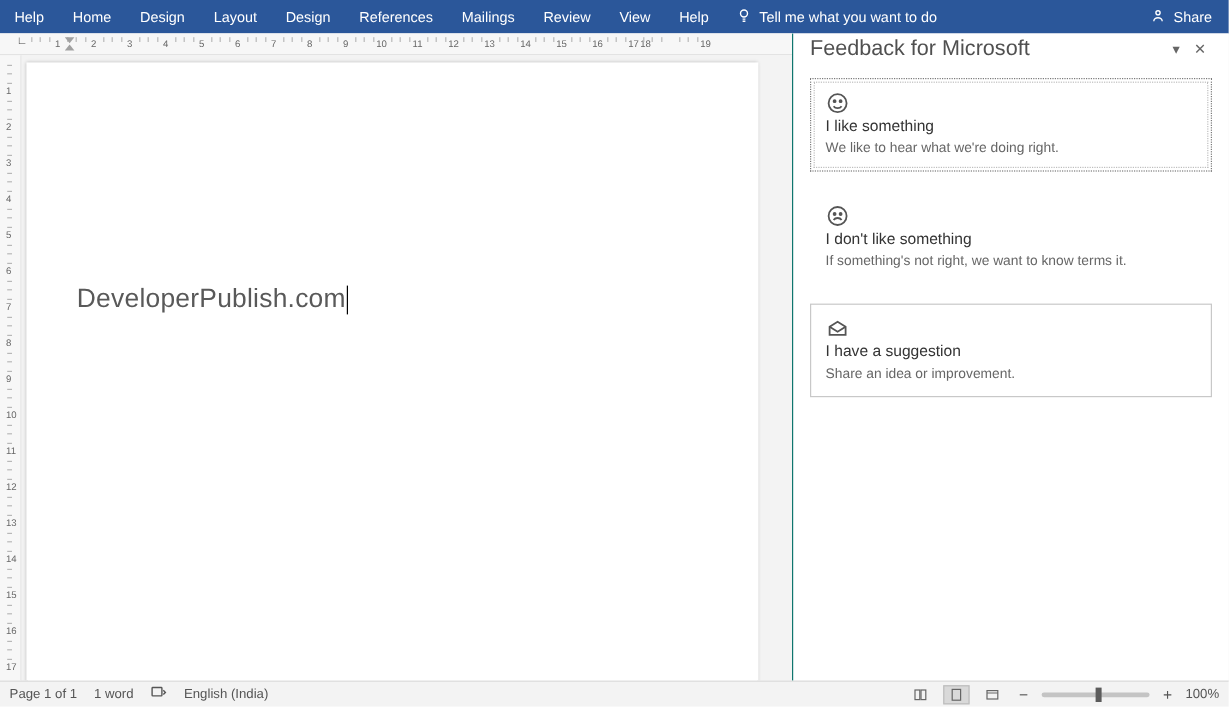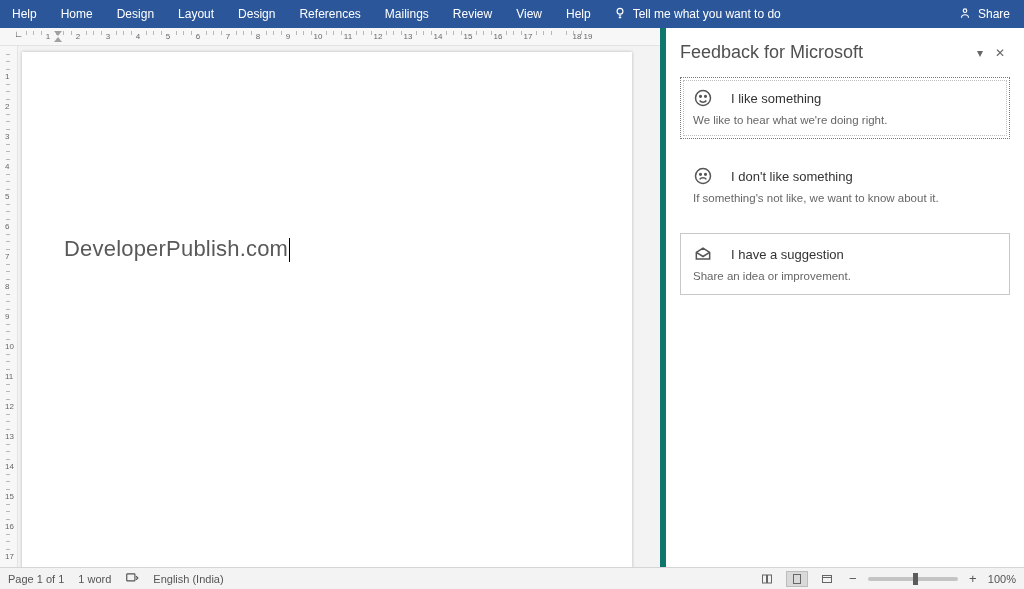--- a/index.html
+++ b/index.html
@@ -136,25 +136,25 @@
     display:inline-block;
     width:1px; height:24px;
     background:#000;
     vertical-align:middle;
     margin-left:1px;
   }
 
   
   .pane {
     flex:1;
-    border-left:6px solid #0f766e;
+    border-left:1px solid #0f766e;
     background:#fff;
     display:flex;
     flex-direction:column;
-    padding: 14px 14px 0 14px;
+    padding: 2px 14px 0 14px;
   }
   .pane-head {
     display:flex;
     align-items:center;
     margin-bottom:14px;
   }
   .pane-title {
     font-size:18px;
     color:#505050;
     flex:1;
@@ -173,23 +173,23 @@
     cursor:pointer;
     background:#fff;
   }
   .fb-card.active {
     border:1px dotted #7a7a7a;
     outline:1px dotted #bdbdbd;
     outline-offset:-4px;
   }
   .fb-card-row {
     display:flex;
-    align-items:center;
-    gap:18px;
+    gap:1px;
     margin-bottom:6px;
+    flex-direction:column;
   }
   .fb-icon { width:20px;height:20px; flex:0 0 20px; display:flex;align-items:center;justify-content:center; color:#555;}
   .fb-title { font-size:13px; color:#333; }
   .fb-desc { font-size:11.5px; color:#666; }
   .fb-note { font-size:10px; color:#8a8a8a; font-style:italic; margin-top:4px;}
 
   
   .status {
     height:22px;
     width:1024px;
@@ -320,21 +320,21 @@
           <span class="hruler-tick" style="left: 435px;"></span>
           <span class="hruler-tick" style="left: 442.5px;"></span>
           <span class="hruler-num" style="left: 480px;">16</span>
           <span class="hruler-tick" style="left: 457.5px;"></span>
           <span class="hruler-tick" style="left: 465px;"></span>
           <span class="hruler-tick" style="left: 472.5px;"></span>
           <span class="hruler-num" style="left: 510px;">17</span>
           <span class="hruler-tick" style="left: 487.5px;"></span>
           <span class="hruler-tick" style="left: 495px;"></span>
           <span class="hruler-tick" style="left: 502.5px;"></span>
-          <span class="hruler-num" style="left: 559px;">18</span>
+          <span class="hruler-num" style="left: 520px;">18</span>
           <span class="hruler-tick" style="left: 517.5px;"></span>
           <span class="hruler-tick" style="left: 525px;"></span>
           <span class="hruler-tick" style="left: 532.5px;"></span>
           <span class="hruler-num" style="left: 570px;">19</span>
           <span class="hruler-tick" style="left: 547.5px;"></span>
           <span class="hruler-tick" style="left: 555px;"></span>
           <span class="hruler-tick" style="left: 562.5px;"></span>
           <span class="indent-marker down" style="left: 36px;"></span>
           <span class="indent-marker" style="left: 36px;"></span>
         </div>
@@ -447,21 +447,21 @@
         <span class="fb-icon">
           <svg viewBox="0 0 24 24" fill="none" stroke="#555" stroke-width="1.8">
               <circle cx="12" cy="12" r="9"></circle>
               <circle cx="9" cy="10" r="1" fill="#555"></circle>
               <circle cx="15" cy="10" r="1" fill="#555"></circle>
               <path d="M8 16c1-1.5 2.5-2 4-2s3 .5 4 2"></path>
             </svg>
         </span>
         <span class="fb-title">I don't like something</span>
       </div>
-      <div class="fb-desc">If something's not like, we want to know about it.</div>
+      <div class="fb-desc">If something's not right, we want to know terms it.</div>
     </div>
 
     <div class="fb-card">
       <div class="fb-card-row">
         <span class="fb-icon">
           <svg viewBox="0 0 24 24" fill="none" stroke="#555" stroke-width="1.8">
               <path d="M4 10l8-5 8 5v8H4z"></path>
               <path d="M4 10l8 5 8-5"></path>
             </svg>
         </span>

